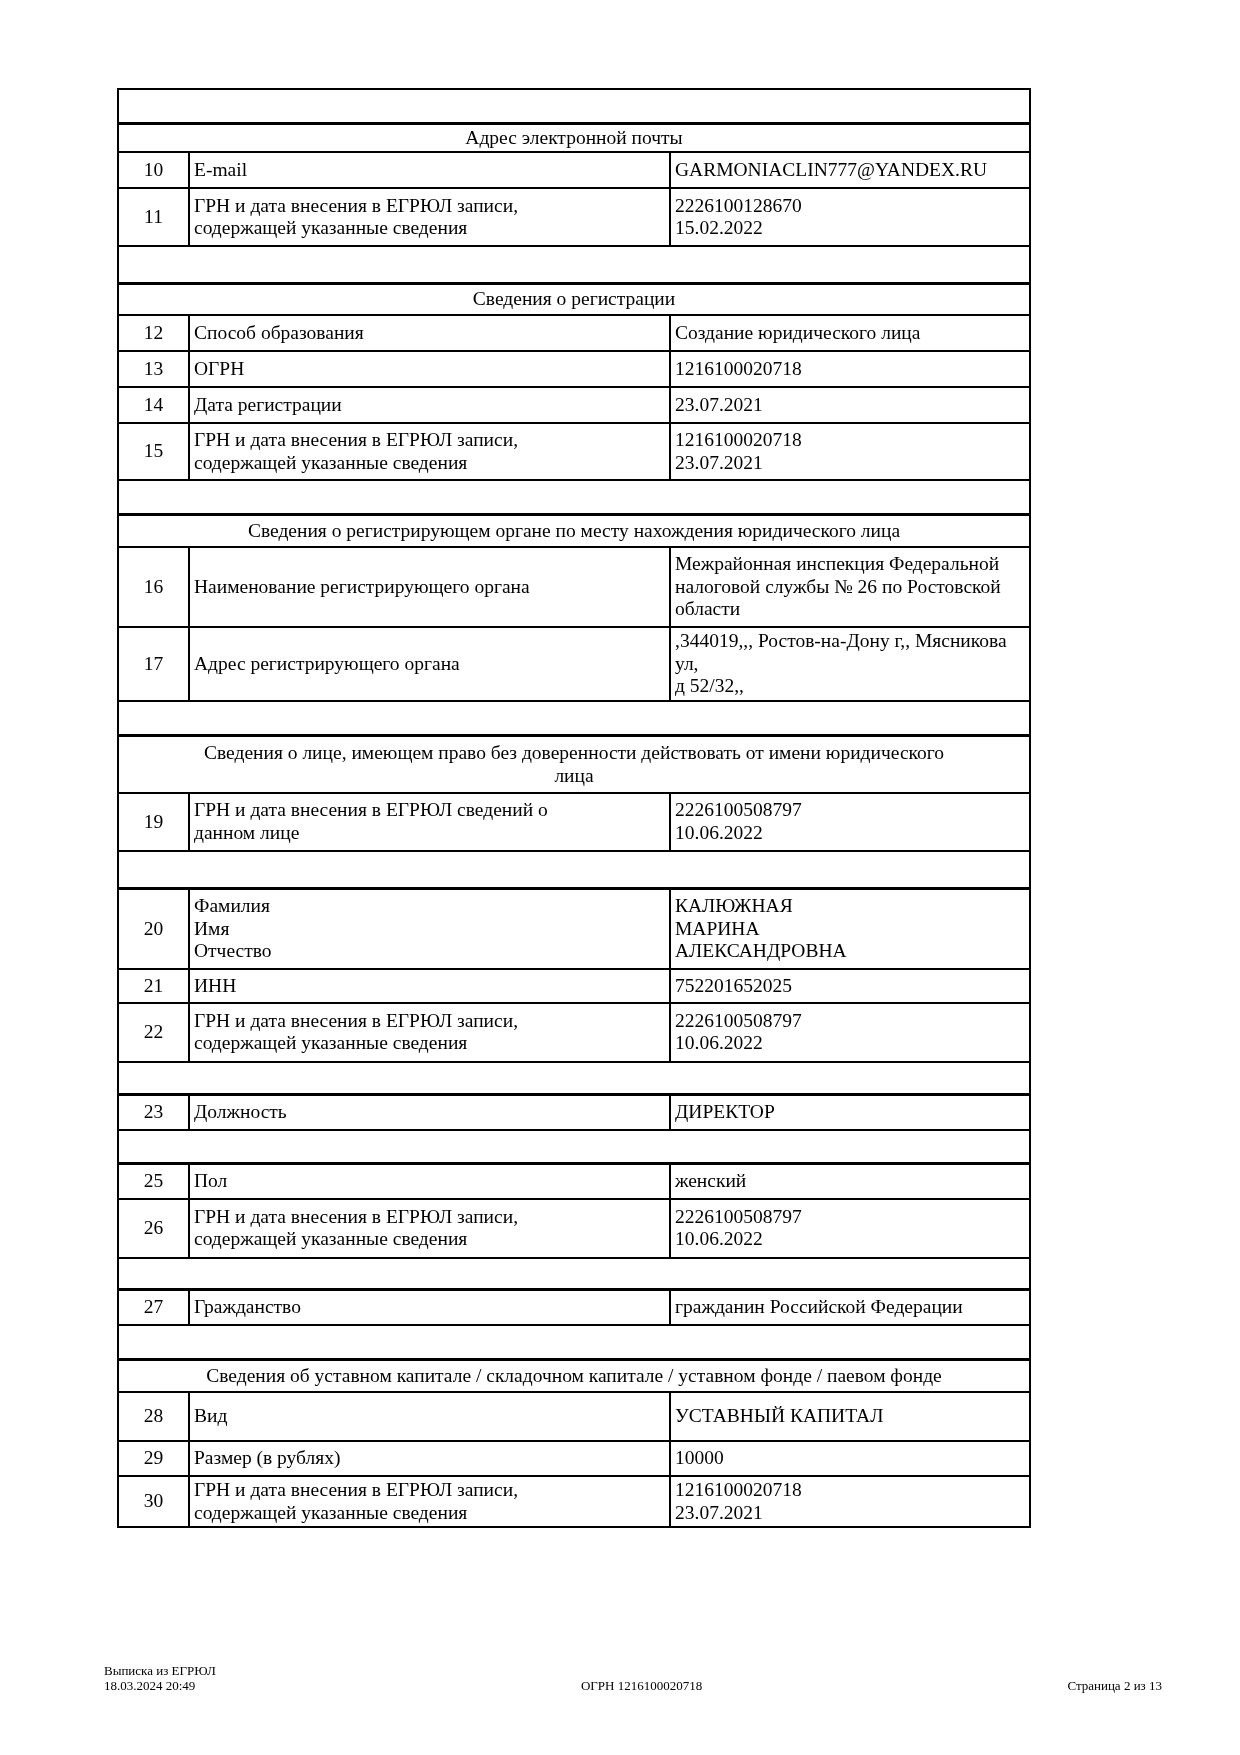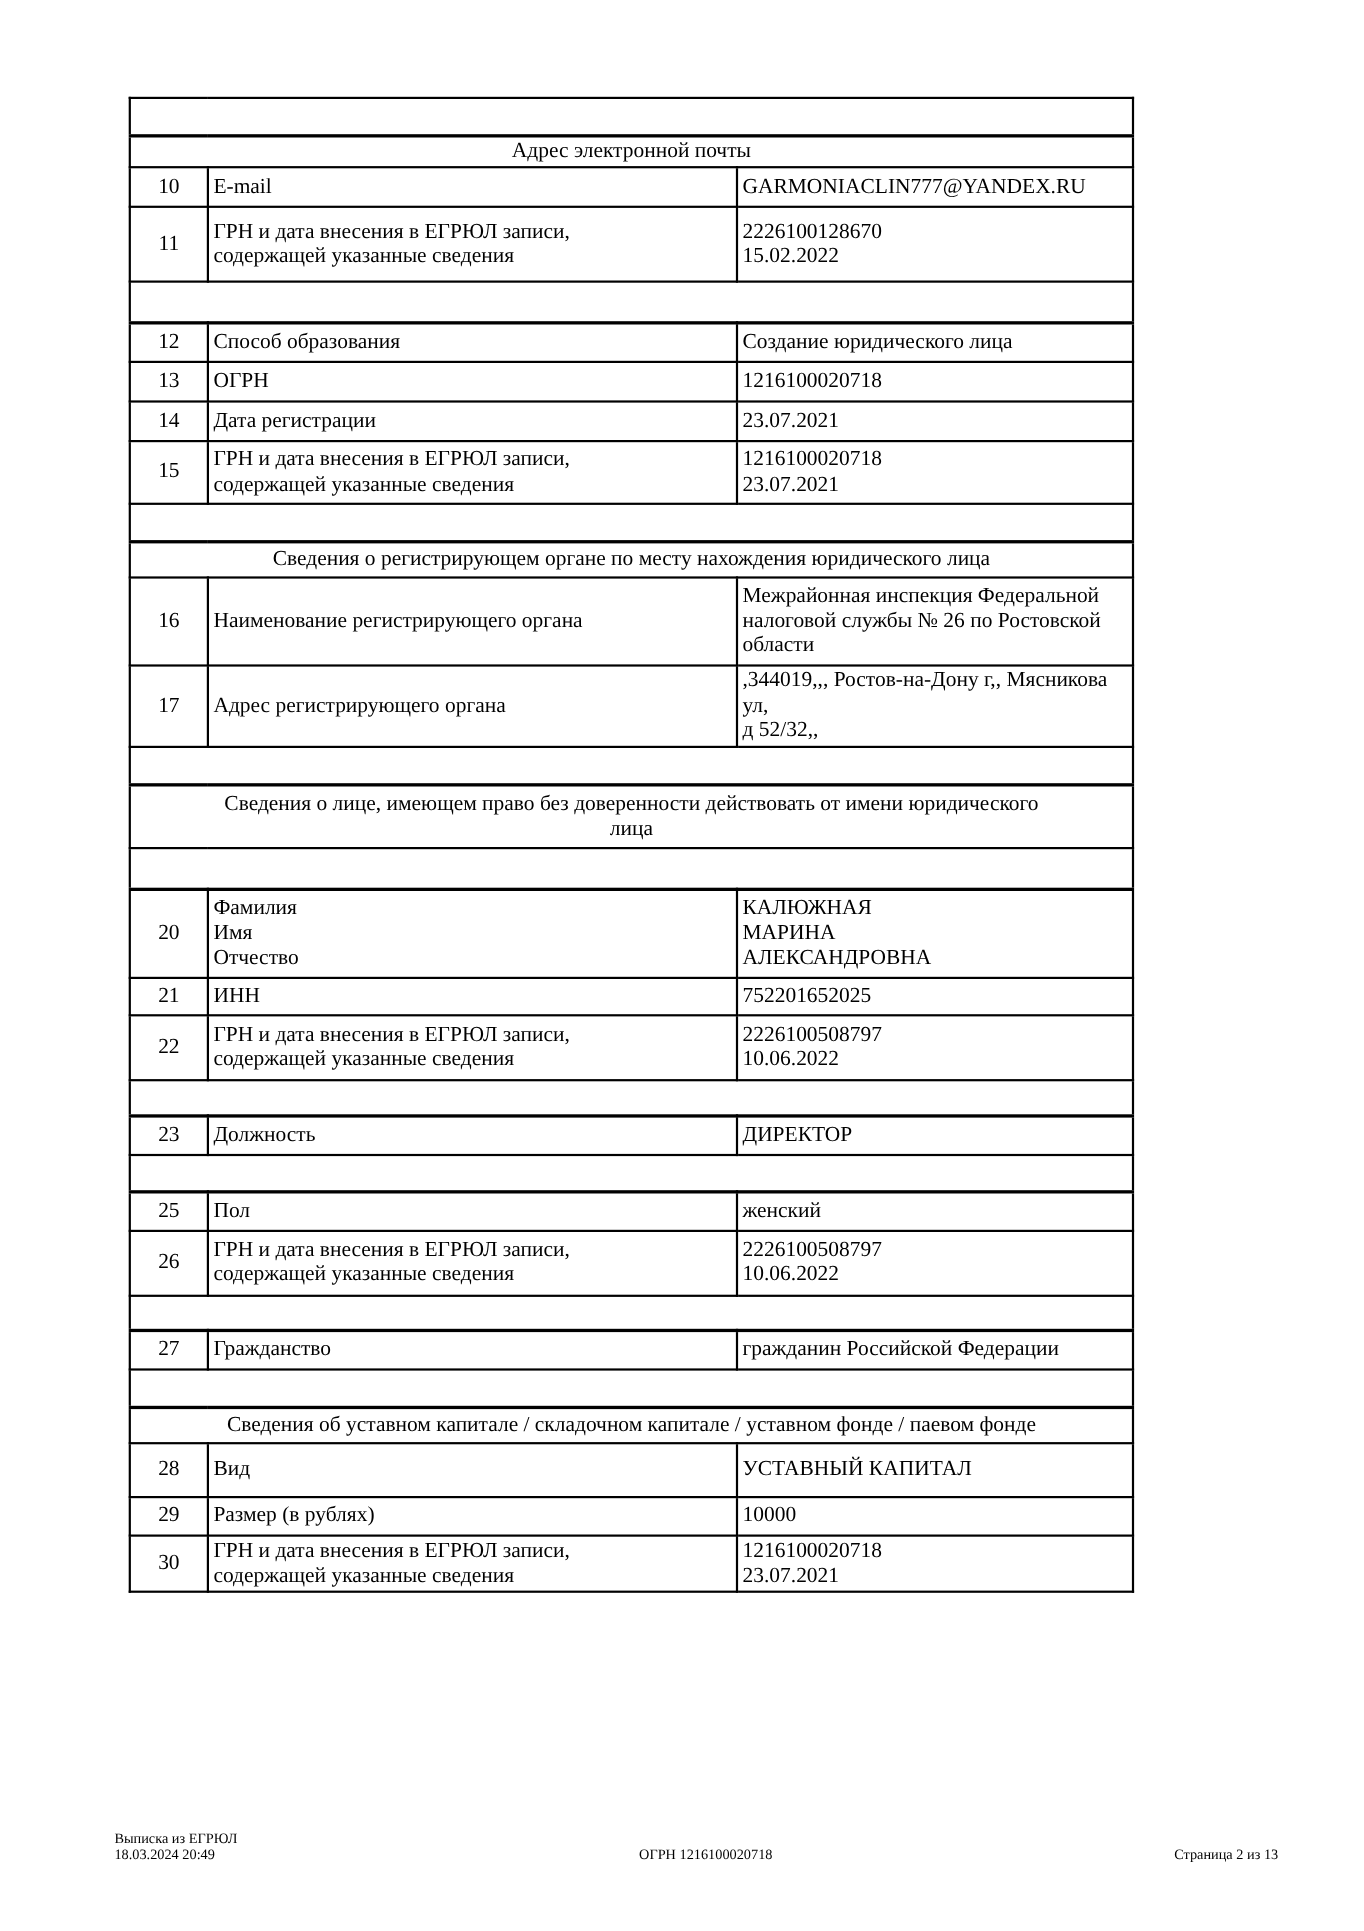--- a/index.html
+++ b/index.html
@@ -51,29 +51,32 @@
       <td colspan="3" class="blankcell"></td>
     </tr>
     <tr style="height:28px">
       <td colspan="3" class="sec">Адрес электронной почты</td>
     </tr>
     <tr style="height:36px">
       <td class="num">10</td>
       <td class="lbl">E-mail</td>
       <td class="val">GARMONIACLIN777@YANDEX.RU</td>
     </tr>
-    <tr style="height:68px">
+    <tr style="height:58px">
       <td class="num">11</td>
       <td class="lbl">ГРН и дата внесения в ЕГРЮЛ записи,
 содержащей указанные сведения</td>
       <td class="val">2226100128670
 15.02.2022</td>
     </tr>
     <tr style="height:37px">
       <td colspan="3" class="spcell"></td>
+    </tr>
+    <tr style="height:32px">
+      <td colspan="3" class="sec">Сведения о регистрации</td>
     </tr>
     <tr style="height:36px">
       <td class="num">12</td>
       <td class="lbl">Способ образования</td>
       <td class="val">Создание юридического лица</td>
     </tr>
     <tr style="height:36px">
       <td class="num">13</td>
       <td class="lbl">ОГРН</td>
       <td class="val">1216100020718</td>
@@ -108,20 +111,27 @@
       <td class="lbl">Адрес регистрирующего органа</td>
       <td class="val">,344019,,, Ростов-на-Дону г,, Мясникова ул,
 д 52/32,,</td>
     </tr>
     <tr style="height:35px">
       <td colspan="3" class="spcell"></td>
     </tr>
     <tr style="height:57px">
       <td colspan="3" class="sec">Сведения о лице, имеющем право без доверенности действовать от имени юридического
 лица</td>
+    </tr>
+    <tr style="height:58px">
+      <td class="num">19</td>
+      <td class="lbl">ГРН и дата внесения в ЕГРЮЛ сведений о
+данном лице</td>
+      <td class="val">2226100508797
+10.06.2022</td>
     </tr>
     <tr style="height:38px">
       <td colspan="3" class="spcell"></td>
     </tr>
     <tr style="height:80px">
       <td class="num">20</td>
       <td class="lbl">Фамилия
 Имя
 Отчество</td>
       <td class="val">КАЛЮЖНАЯ

